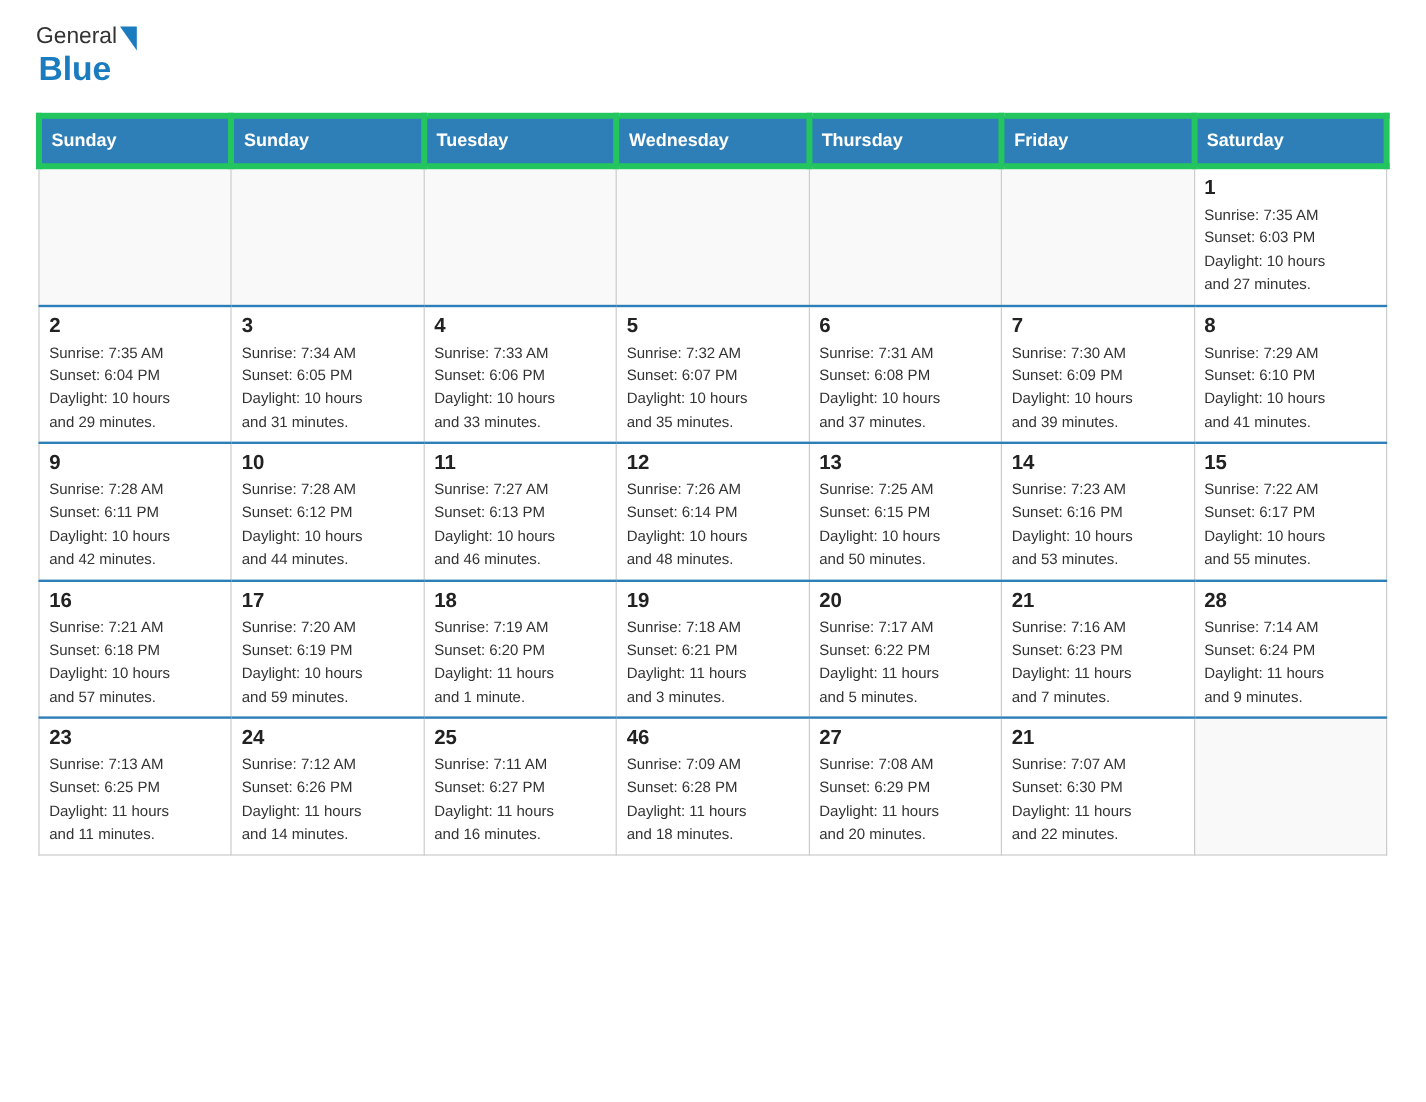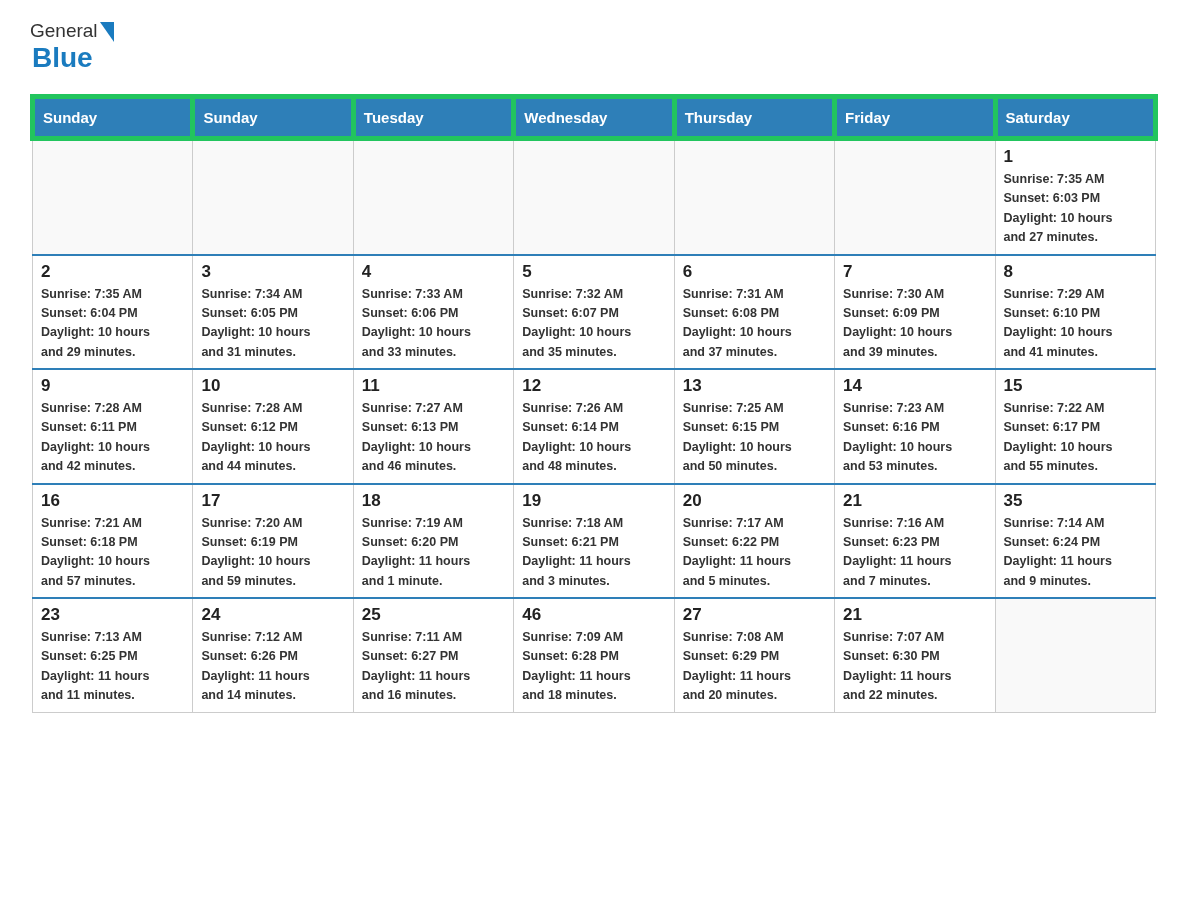--- a/index.html
+++ b/index.html
@@ -90,21 +90,20 @@
     .day-number {
       font-size: 17px;
       font-weight: bold;
       color: #222;
       margin-bottom: 3px;
     }
     .day-info {
       font-size: 12.5px;
       color: #333;
       line-height: 1.55;
-      font-weight: bold;
     }
     .week-row td {
       border-top: 2px solid #2e7fb8;
     }
   </style>
 </head>
 <body>
 
 <div class="header">
   <div class="logo">
@@ -222,21 +221,21 @@
         </td>
         <td>
           <div class="day-number">20</div>
           <div class="day-info">Sunrise: 7:17 AM<br>Sunset: 6:22 PM<br>Daylight: 11 hours<br>and 5 minutes.</div>
         </td>
         <td>
           <div class="day-number">21</div>
           <div class="day-info">Sunrise: 7:16 AM<br>Sunset: 6:23 PM<br>Daylight: 11 hours<br>and 7 minutes.</div>
         </td>
         <td>
-          <div class="day-number">35</div>
+          <div class="day-number">28</div>
           <div class="day-info">Sunrise: 7:14 AM<br>Sunset: 6:24 PM<br>Daylight: 11 hours<br>and 9 minutes.</div>
         </td>
       </tr>
       <tr class="week-row">
         <td>
           <div class="day-number">23</div>
           <div class="day-info">Sunrise: 7:13 AM<br>Sunset: 6:25 PM<br>Daylight: 11 hours<br>and 11 minutes.</div>
         </td>
         <td>
           <div class="day-number">24</div>

